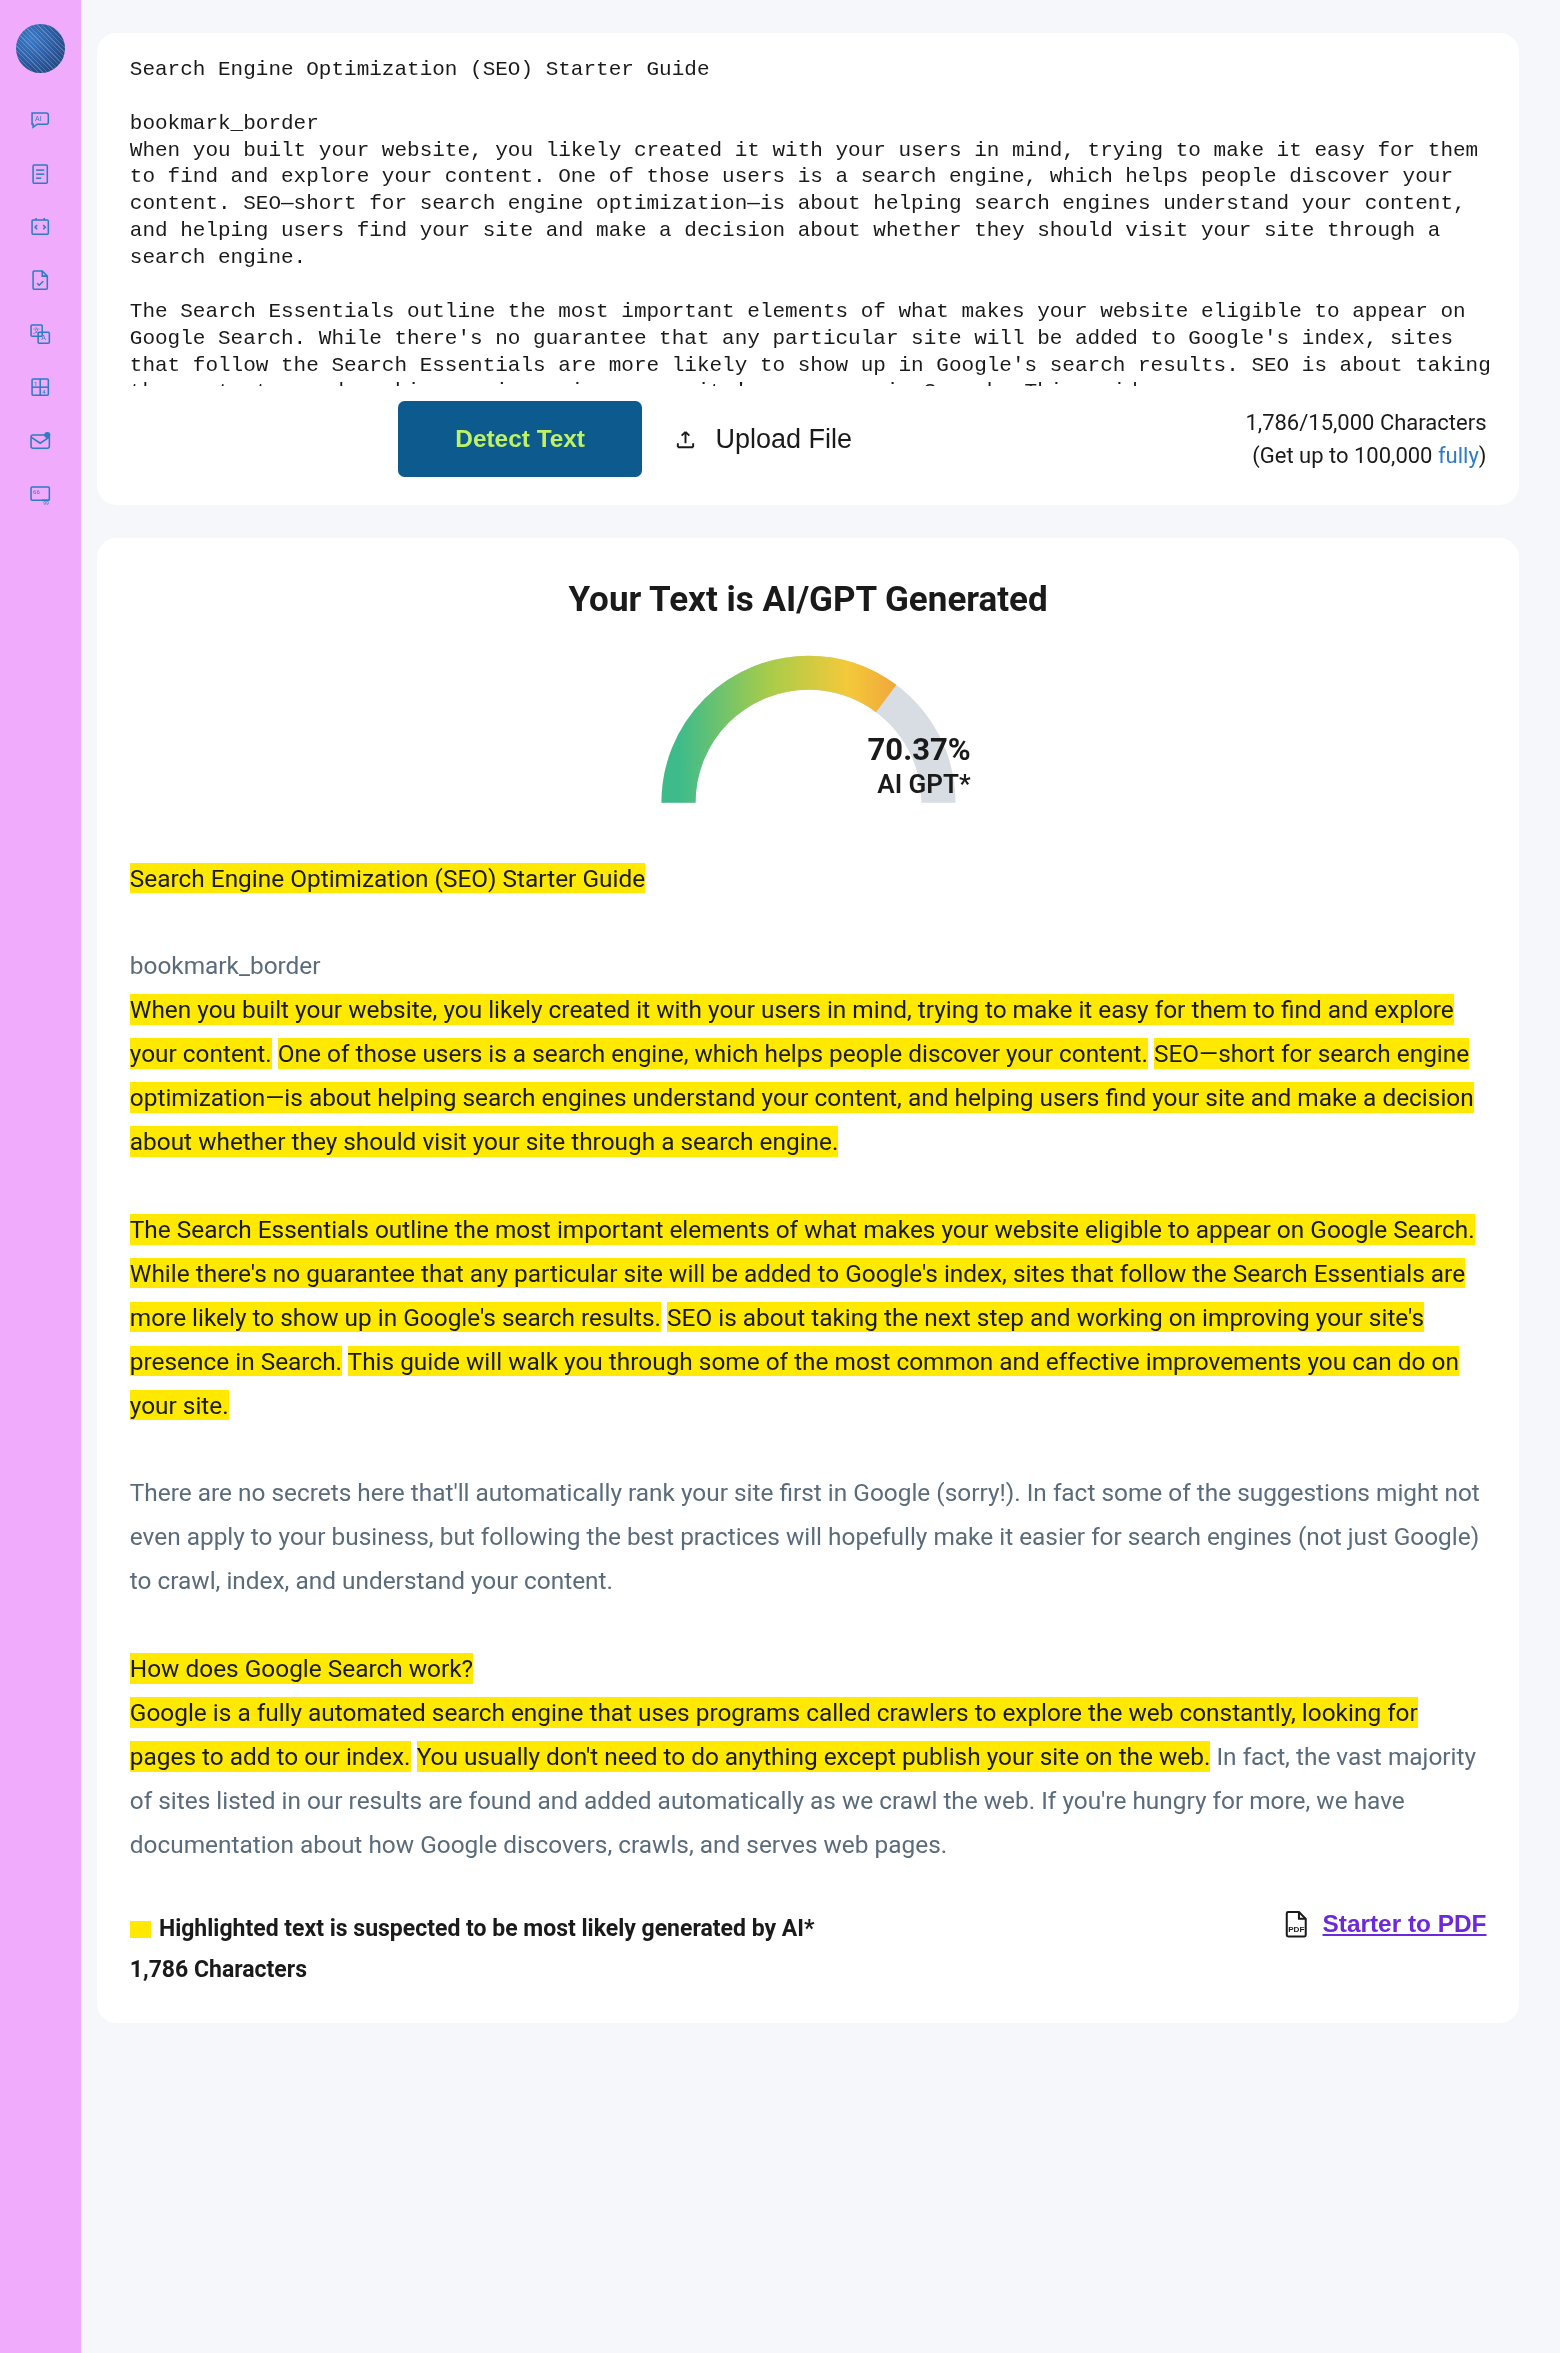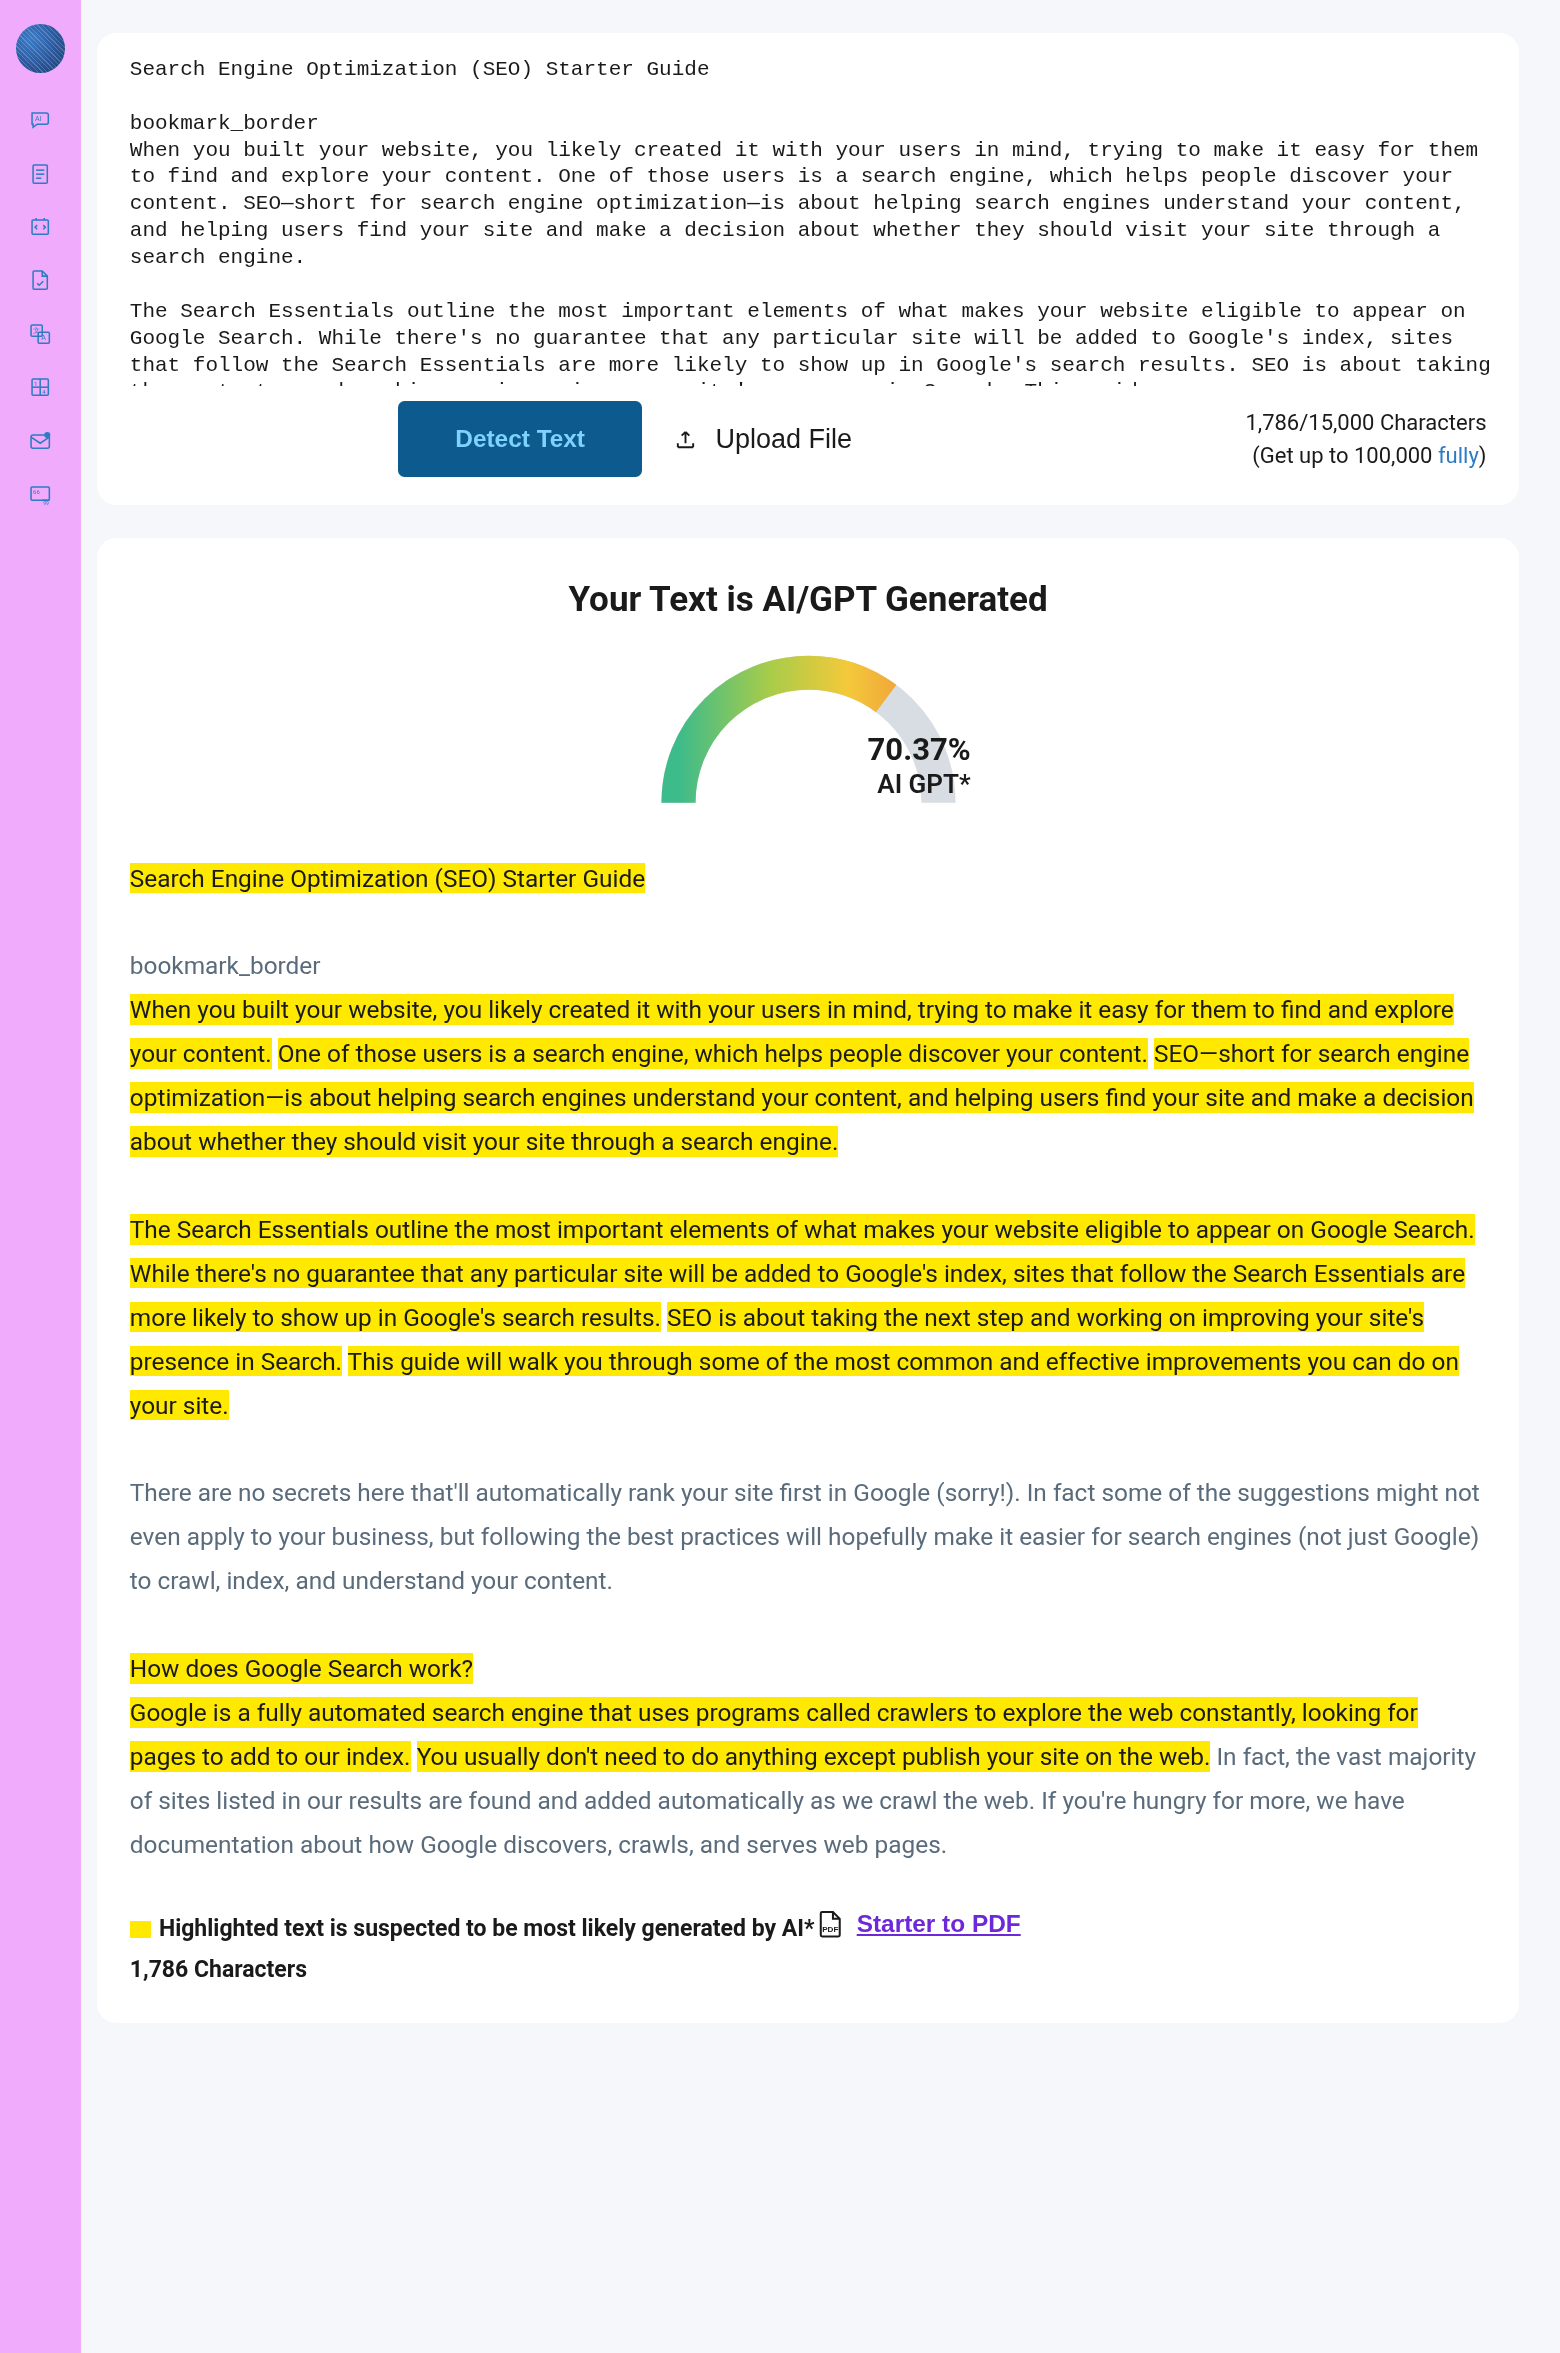--- a/index.html
+++ b/index.html
@@ -94,21 +94,21 @@
       align-items: center;
       margin-top: 12.2px;
       padding-right: 32.5px;
       gap: 32.5px;
     }
     .controls-spacer-left {
       width: 236px;
     }
     .btn-primary {
       background: #0d5a8e;
-      color: #7dd3fc;
+      color: #bef264;
       border: none;
       border-radius: 6.5px;
       padding: 24px 57px;
       font-size: 24.4px;
       font-weight: 600;
       cursor: pointer;
     }
     .upload-btn {
       display: flex;
       align-items: center;
@@ -156,21 +156,21 @@
       font-size: 24.4px;
       line-height: 1.8;
       color: #5a6b7b;
     }
     .analysis-text p, .analysis-text div { margin-bottom: 8.1px; }
     .hl { background: #ffe900; color: #1a1a1a; padding: 0.8px 0; }
     .footer-row {
       margin-top: 41px;
       display: flex;
       align-items: flex-start;
-      justify-content: flex-start;
+      justify-content: space-between;
     }
     .legend-block { font-size: 23px; font-weight: 700; color: #1a1a1a; line-height: 1.8; }
     .legend-swatch {
       display: inline-block;
       width: 21px;
       height: 16.3px;
       background: #ffe900;
       vertical-align: middle;
       margin-right: 8.1px;
     }

